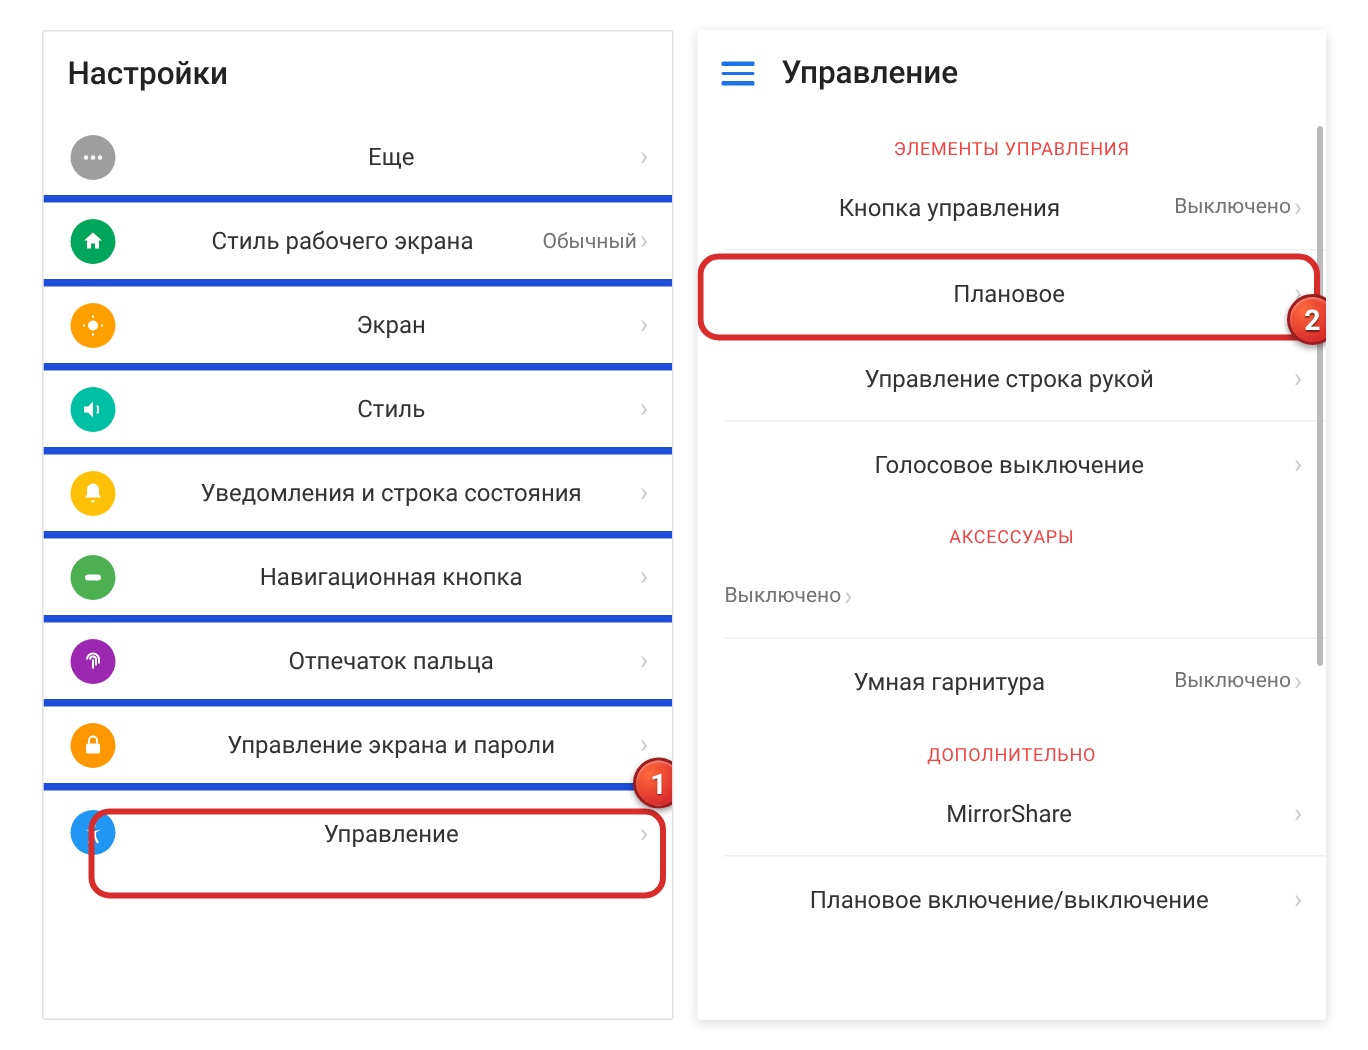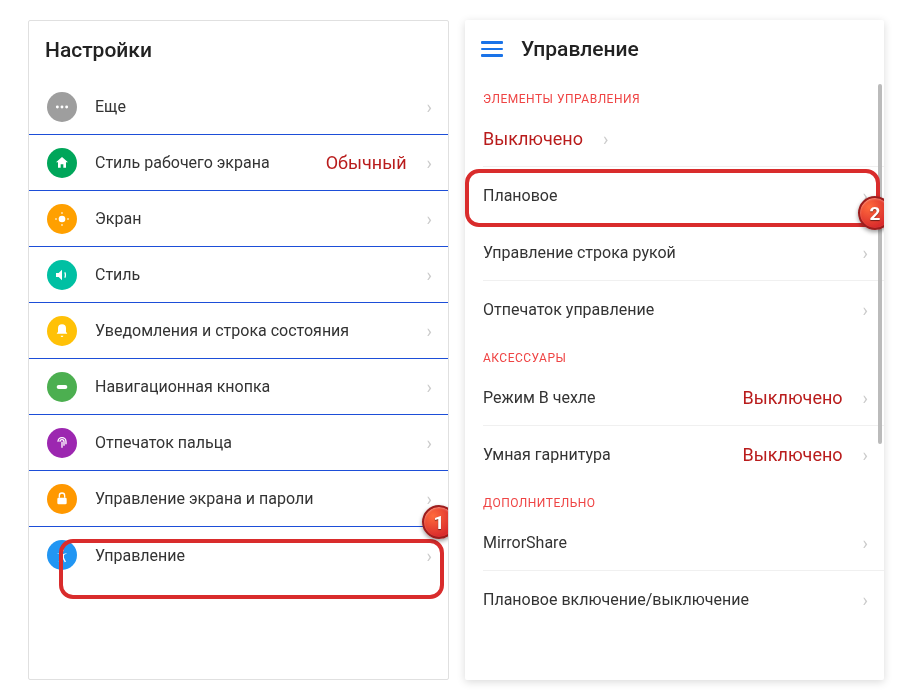--- a/index.html
+++ b/index.html
@@ -12,20 +12,21 @@
     gap: 16px;
     padding: 20px 28px;
   }
   .panel {
     flex: 1;
     border: 1px solid #e0e0e0;
     background: #fff;
     position: relative;
     overflow: hidden;
     border-radius: 2px;
+    text-align: center;
   }
   .panel.right {
     box-shadow: 0 2px 8px rgba(0,0,0,0.15);
     border: none;
   }
   .header {
     display: flex;
     align-items: center;
     height: 58px;
     padding: 0 16px;
@@ -46,21 +47,21 @@
     height: 2.5px;
     background: #1a73e8;
     border-radius: 1px;
   }
   .list { }
   .item {
     display: flex;
     align-items: center;
     height: 56px;
     padding: 0 16px 0 18px;
-    border-bottom: 1px solid #1d4ed8;
+    border-bottom: 5px solid #1d4ed8;
     position: relative;
   }
   .item.last { border-bottom: none; }
   .icon-circle {
     width: 30px;
     height: 30px;
     border-radius: 50%;
     margin-right: 18px;
     display: flex;
     align-items: center;
@@ -77,23 +78,23 @@
   .ic-nav{ background:#4caf50; }
   .ic-finger{ background:#9c27b0; }
   .ic-lock{ background:#ff9800; }
   .ic-access{ background:#2196f3; }
   .label {
     flex: 1;
     font-size: 16px;
     color: #333;
   }
   .value {
-    font-size: 18px;
-    color: #b91c1c;
-    margin-right: 20px;
+    font-size: 14px;
+    color: #737373;
+    margin-right: 2px;
   }
   .chevron {
     color: #ccc;
     font-size: 18px;
   }
   .section-header {
     font-size: 12px;
     font-weight: 400;
     color: #ef4444;
     letter-spacing: 0.5px;
@@ -281,46 +282,46 @@
       <span></span>
         <span></span>
         <span></span>
     </div>
     <span>Управление</span>
   </div>
 
   <div class="section-header">ЭЛЕМЕНТЫ УПРАВЛЕНИЯ</div>
 
   <div class="item-plain">
+    <div class="label">Кнопка управления</div>
     <div class="value">Выключено</div>
     <div class="chevron">›</div>
   </div>
   <div class="divider"></div>
 
   <div class="item-plain">
     <div class="label">Плановое</div>
     <div class="chevron">›</div>
   </div>
   <div class="divider"></div>
 
   <div class="item-plain">
     <div class="label">Управление строка рукой</div>
     <div class="chevron">›</div>
   </div>
   <div class="divider"></div>
 
   <div class="item-plain">
-    <div class="label">Отпечаток управление</div>
+    <div class="label">Голосовое выключение</div>
     <div class="chevron">›</div>
   </div>
 
   <div class="section-header">АКСЕССУАРЫ</div>
 
   <div class="item-plain">
-    <div class="label">Режим В чехле</div>
     <div class="value">Выключено</div>
     <div class="chevron">›</div>
   </div>
   <div class="divider"></div>
 
   <div class="item-plain">
     <div class="label">Умная гарнитура</div>
     <div class="value">Выключено</div>
     <div class="chevron">›</div>
   </div>

